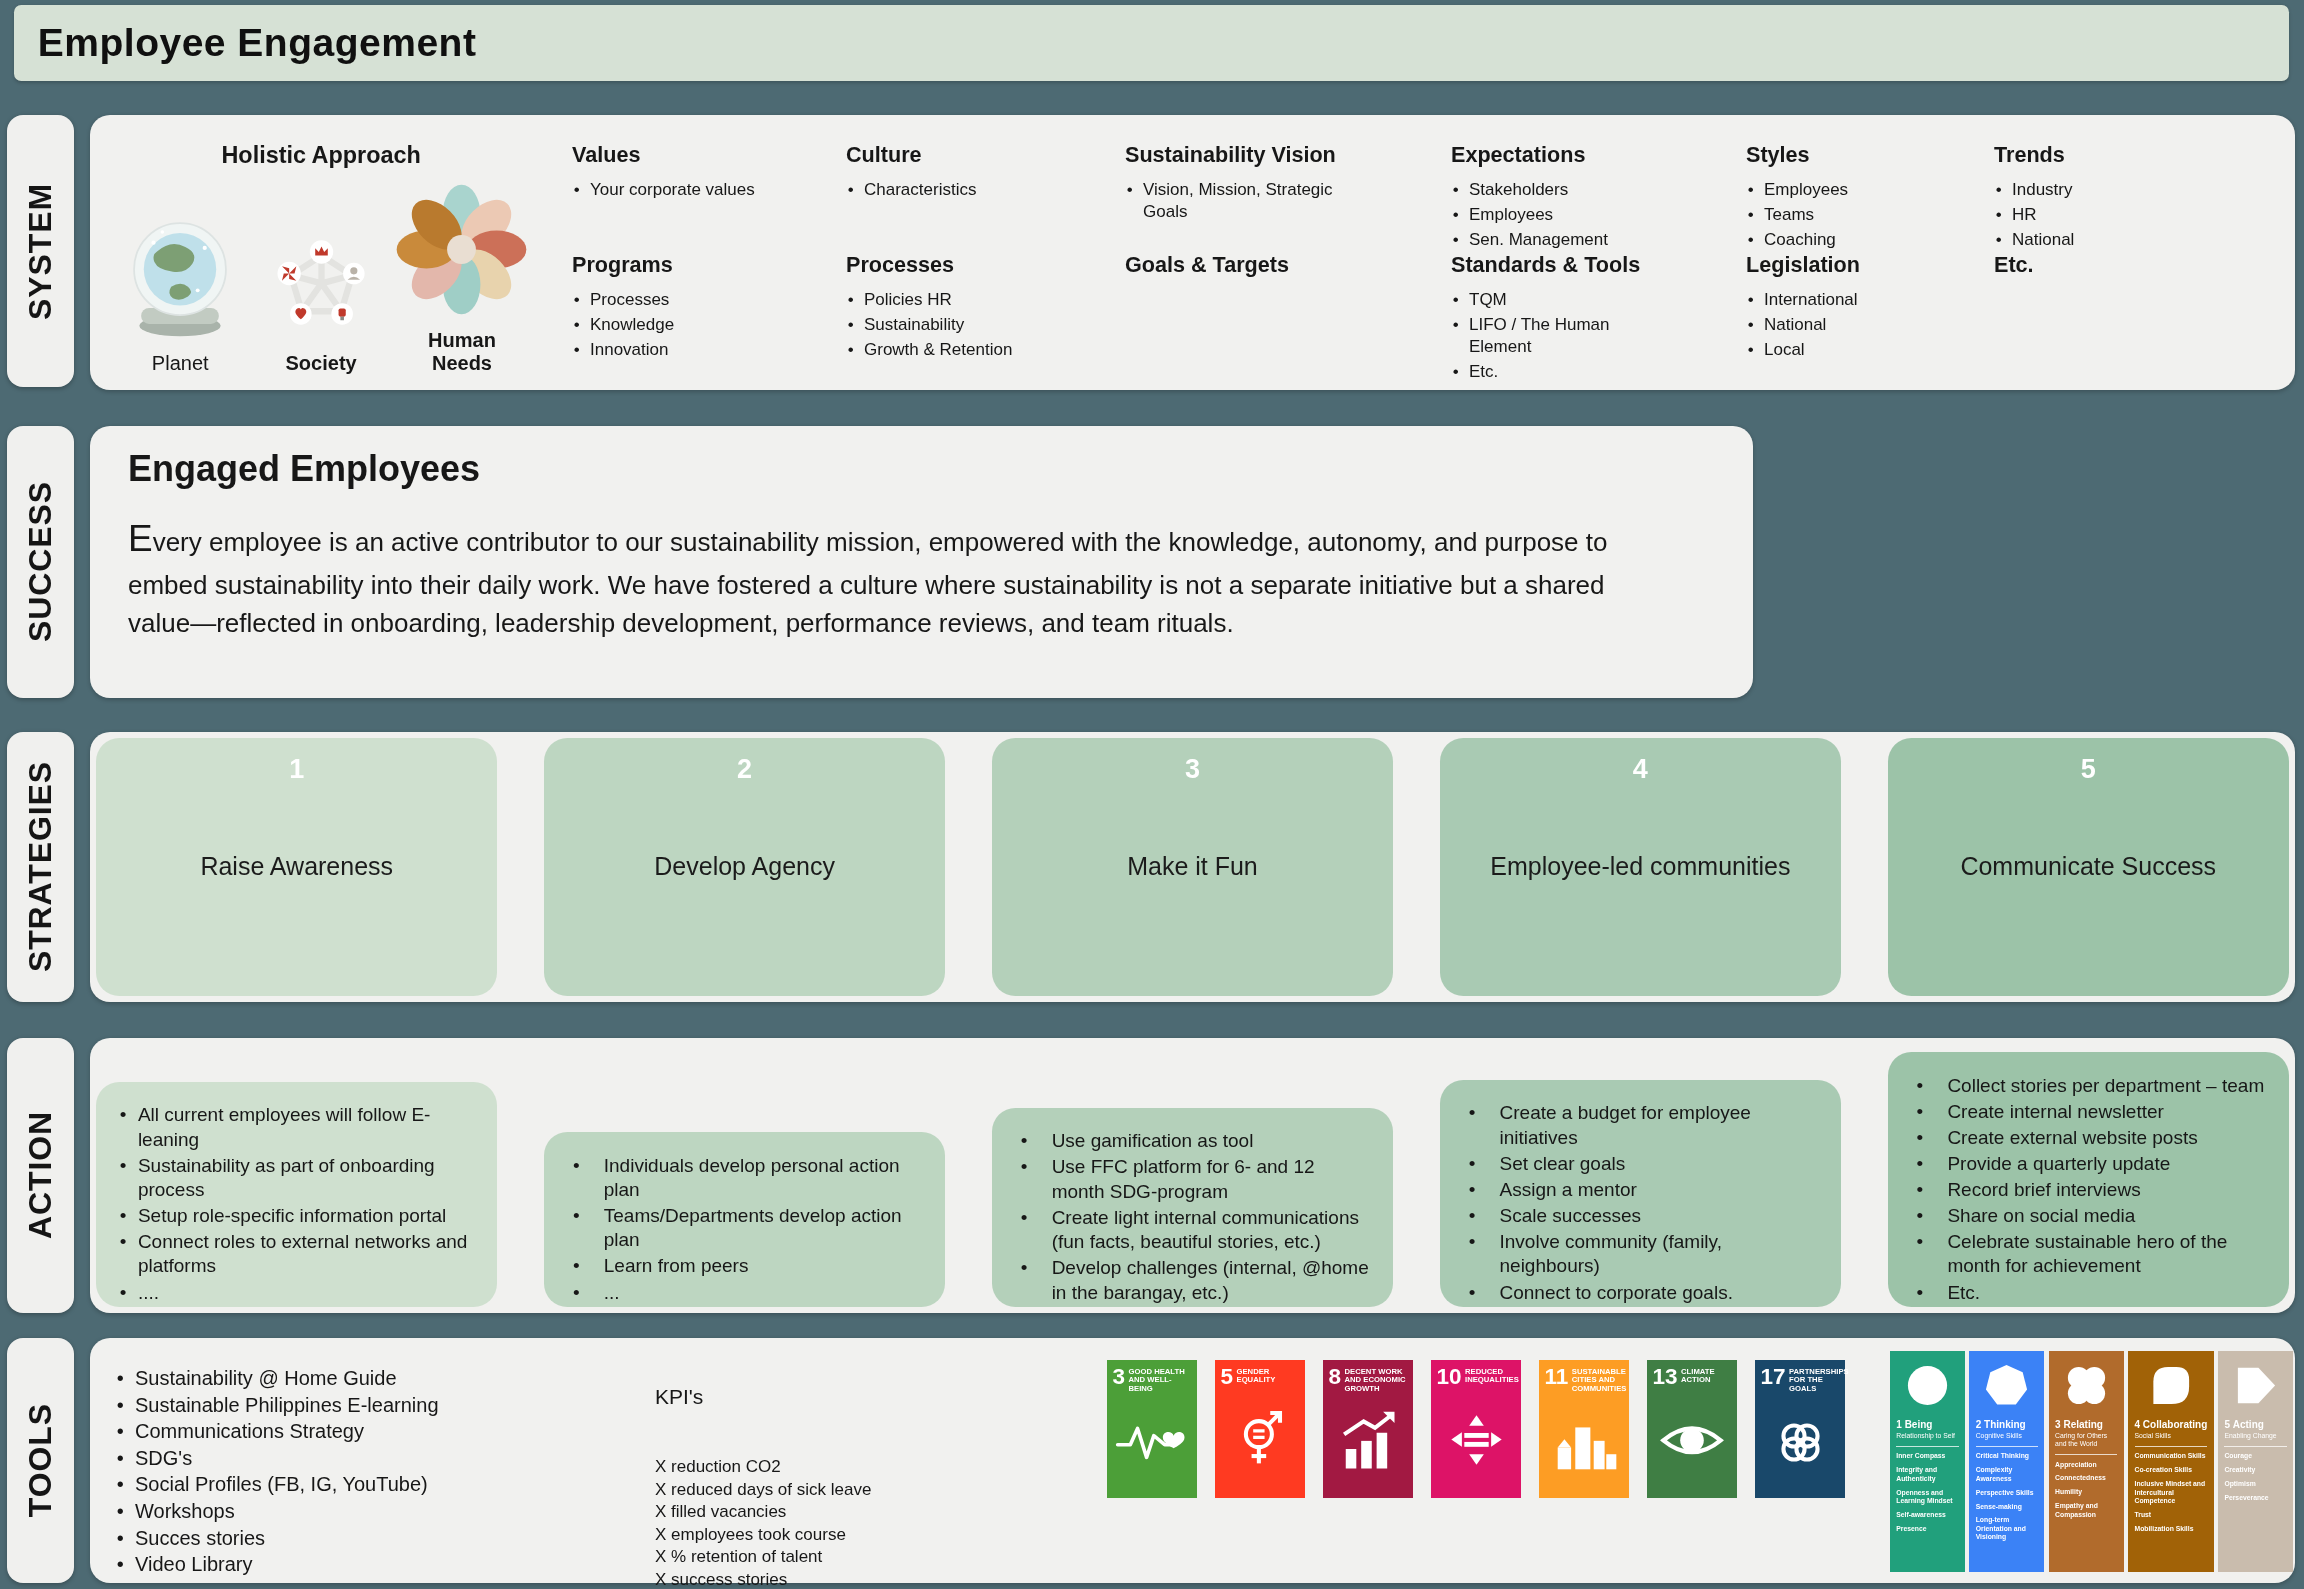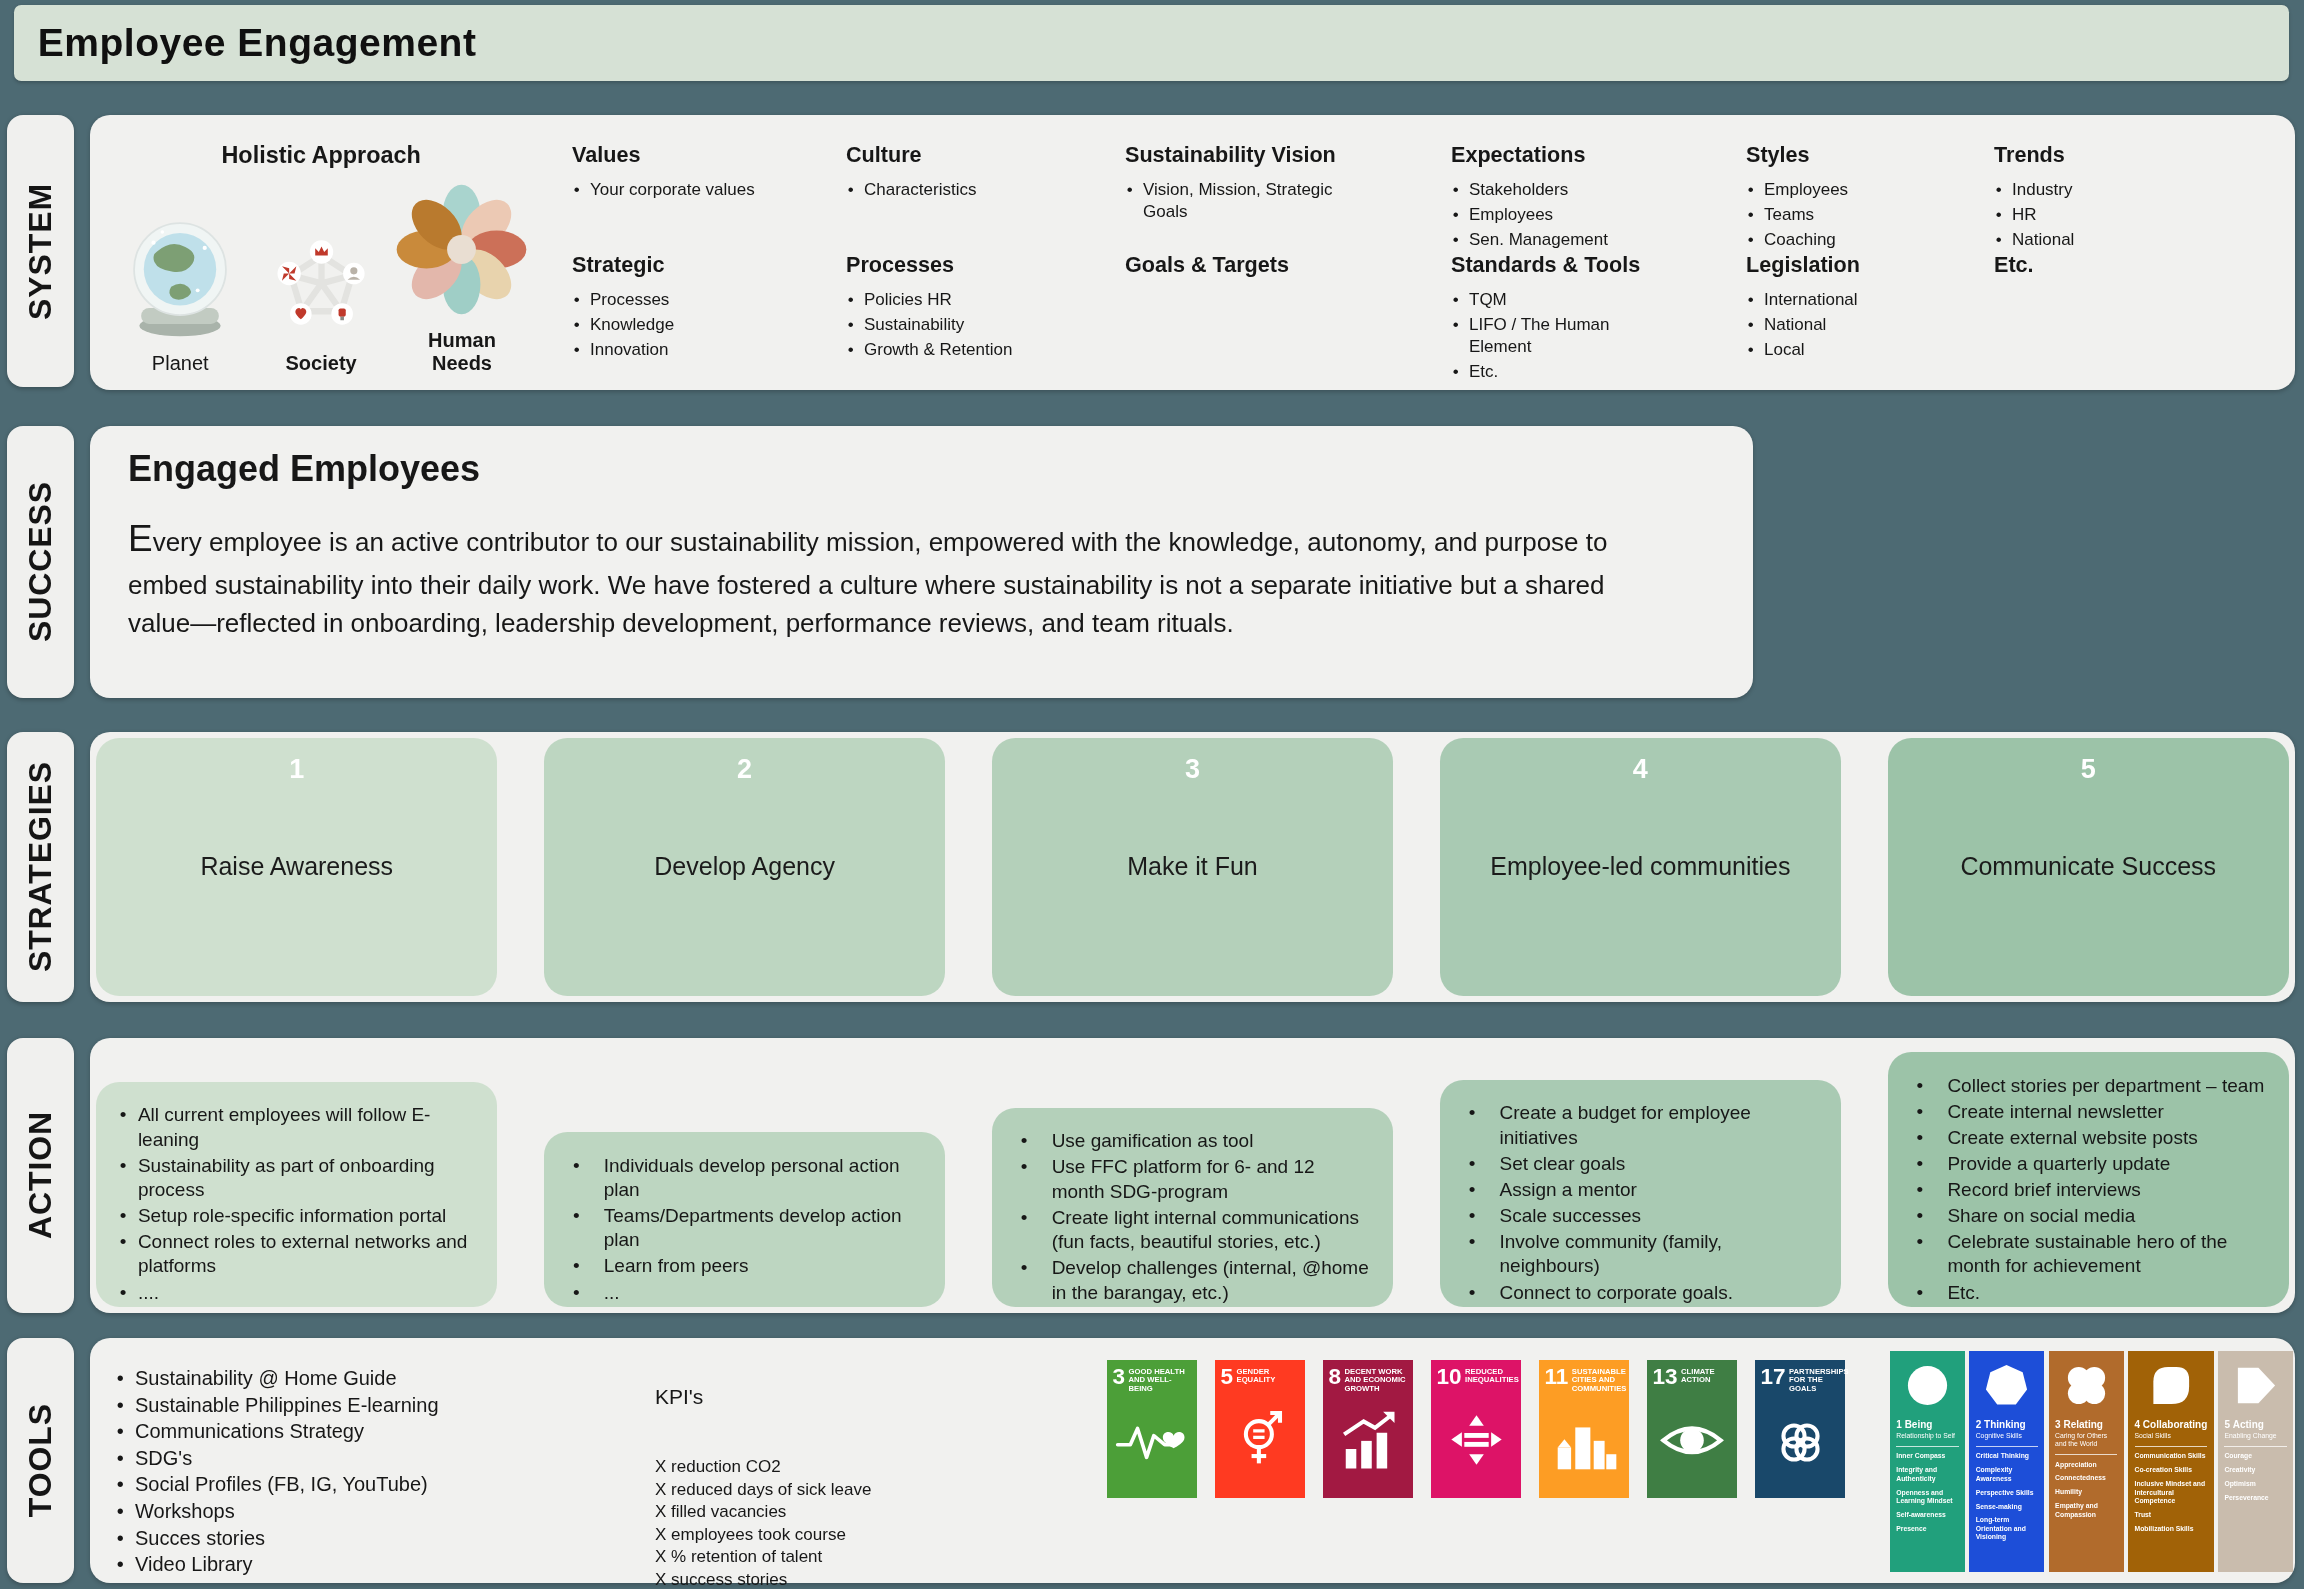--- a/index.html
+++ b/index.html
@@ -173,21 +173,21 @@
     </div>
 
     <div class="syscol" style="left:482px;width:252px;">
       <div class="sec-top">
         <p class="sec-h">Values</p>
         <ul class="blist">
             <li>Your corporate values</li>
           </ul>
       </div>
       <div class="sec-bottom">
-        <p class="sec-h">Strategic</p>
+        <p class="sec-h">Programs</p>
         <ul class="blist">
           <li>Processes</li>
           <li>Knowledge</li>
           <li>Innovation</li>
         </ul>
       </div>
     </div>
 
     <div class="syscol" style="left:756px;width:252px;">
       <div class="sec-top">
@@ -490,21 +490,21 @@
         <div class="idg-sub">Relationship to Self</div>
         <div class="idg-div"></div>
         <div class="idg-items">
           <div>Inner Compass</div>
           <div>Integrity and Authenticity</div>
           <div>Openness and Learning Mindset</div>
           <div>Self-awareness</div>
           <div>Presence</div>
         </div>
       </div>
-      <div class="idg-col" style="background-color: #1d4ed8;">
+      <div class="idg-col" style="background-color: #3b82f6;">
         <div class="idg-shape">
           <svg width="49" height="49" viewBox="0 0 100 100">
               <polygon points="50,8 83,23 92,58 69,89 31,89 8,58 17,23" fill="#fff"></polygon>
             </svg>
           </div>
         <div class="idg-title"><span>2</span>&nbsp;<span>Thinking</span></div>
         <div class="idg-sub">Cognitive Skills</div>
         <div class="idg-div"></div>
         <div class="idg-items">
           <div>Critical Thinking</div>

